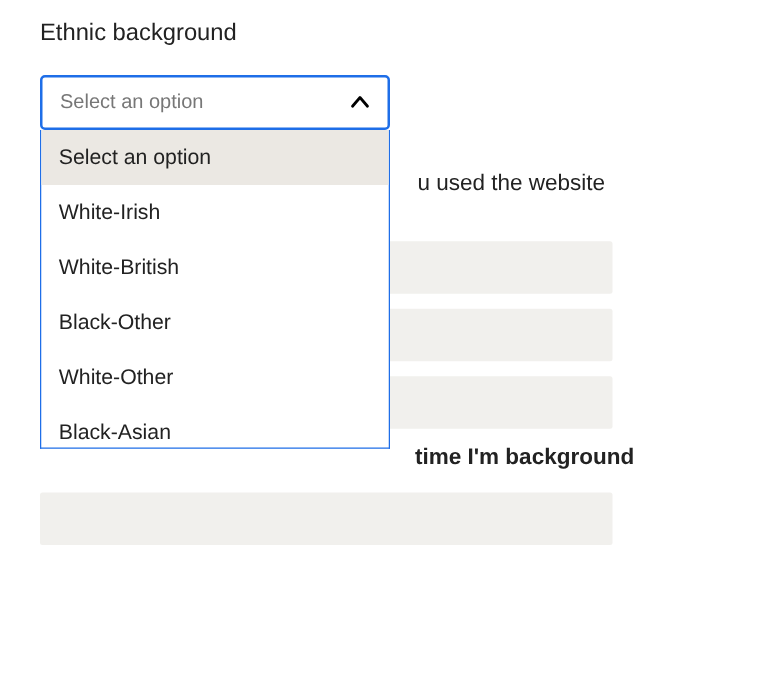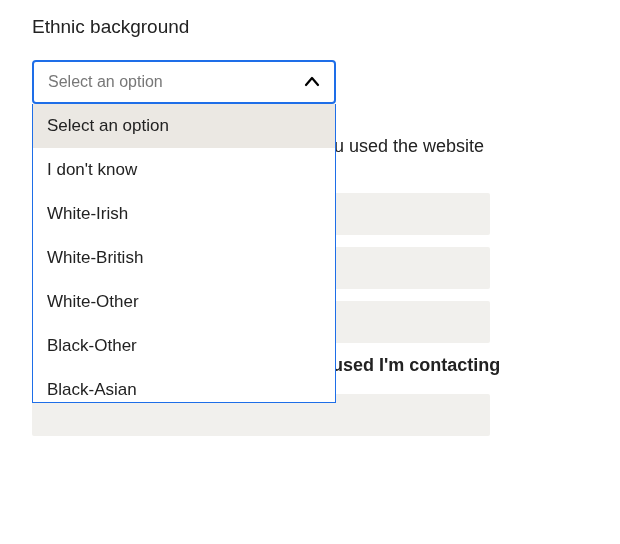--- a/index.html
+++ b/index.html
@@ -20,21 +20,21 @@
       position: relative;
     }
     .field-label {
       font-size: 19px;
       color: #222;
       font-weight: 400;
       margin-bottom: 22px;
     }
     .select-wrapper {
       position: relative;
-      width: 304px;
+      width: 280px;
     }
     .select-control {
       width: 100%;
       height: 44px;
       border: 2px solid #1e6ee8;
       border-radius: 4px;
       background: #fff;
       display: flex;
       align-items: center;
       justify-content: space-between;
@@ -106,37 +106,36 @@
 
   <div class="background-content">
     <div class="bg-text-line" style="margin-left:302px;margin-top:36px;">u used the website</div>
     <div style="height:36px;"></div>
     <div class="grey-block"></div>
     <div class="spacer-2"></div>
     <div class="grey-block"></div>
     <div class="spacer-2"></div>
     <div class="grey-block"></div>
     <div class="spacer-2"></div>
-    <div class="bg-text-line" style="margin-left:300px; font-weight:600;">used I'm contacting</div>
+    <div class="bg-text-line" style="margin-left:300px; font-weight:600;">time I'm background</div>
     <div style="height:18px;"></div>
     <div class="grey-block"></div>
   </div>
 
   <div class="select-wrapper">
     <div class="select-control">
       <span class="select-placeholder">Select an option</span>
       <span class="chevron">
         <svg width="16" height="16" viewBox="0 0 16 16" fill="none">
           <path d="M2 11 L8 4 L14 11" stroke="#000" stroke-width="2.2" fill="none" stroke-linecap="round" stroke-linejoin="round"></path>
         </svg>
       </span>
     </div>
     <div class="dropdown-panel">
       <div class="dropdown-option highlighted">Select an option</div>
-      <div class="dropdown-option">I don't know</div>
       <div class="dropdown-option">White-Irish</div>
       <div class="dropdown-option">White-British</div>
+      <div class="dropdown-option">Black-Other</div>
       <div class="dropdown-option">White-Other</div>
-      <div class="dropdown-option">Black-Other</div>
       <div class="dropdown-option cut">Black-Asian</div>
     </div>
   </div>
 </div>
 
 </body></html>

